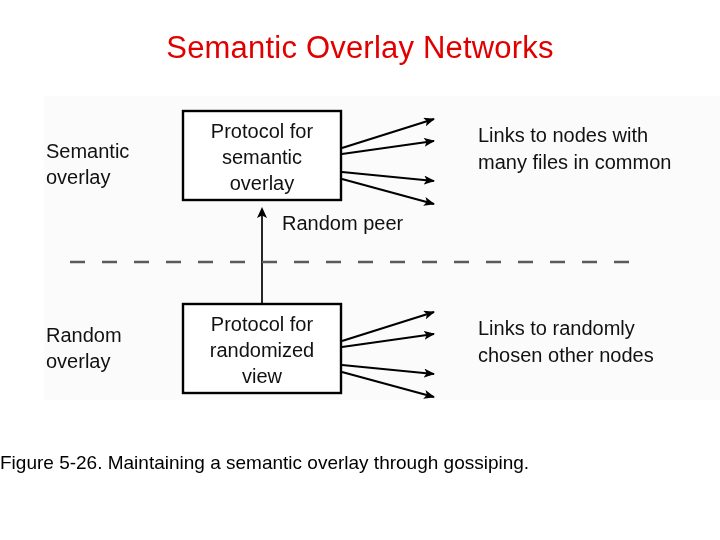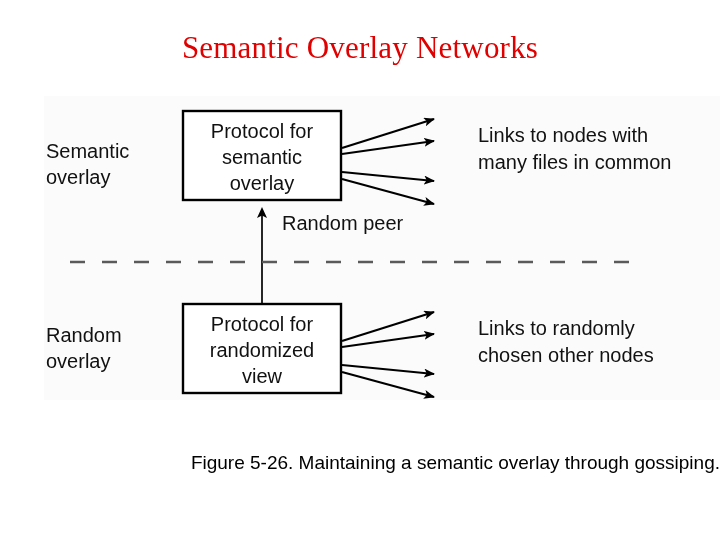--- a/index.html
+++ b/index.html
@@ -25,21 +25,20 @@
     position: absolute;
     left: 0;
     top: 30px;
     width: 720px;
     text-align: center;
     font-size: 31px;
     font-weight: 400;
     letter-spacing: 0.2px;
     color: #e00000;
     white-space: nowrap;
-    font-family: Liberation Serif, serif;
   }
   #figure-panel {
     position: absolute;
     left: 44px;
     top: 96px;
     width: 676px;
     height: 304px;
     background: #fbfbfb;
   }
   #figure-svg {
@@ -77,21 +76,21 @@
     stroke: #5a5a5a;
     stroke-width: 2.6;
     stroke-dasharray: 15 17;
     fill: none;
   }
   #figure-caption {
     position: absolute;
     left: 0;
     top: 452px;
     width: 720px;
-    text-align: right;
+    text-align: left;
     font-size: 19px;
     color: #000000;
     white-space: nowrap;
   }
   #copyright-line {
     position: absolute;
     left: 0;
     top: 518px;
     width: 720px;
     text-align: center;

